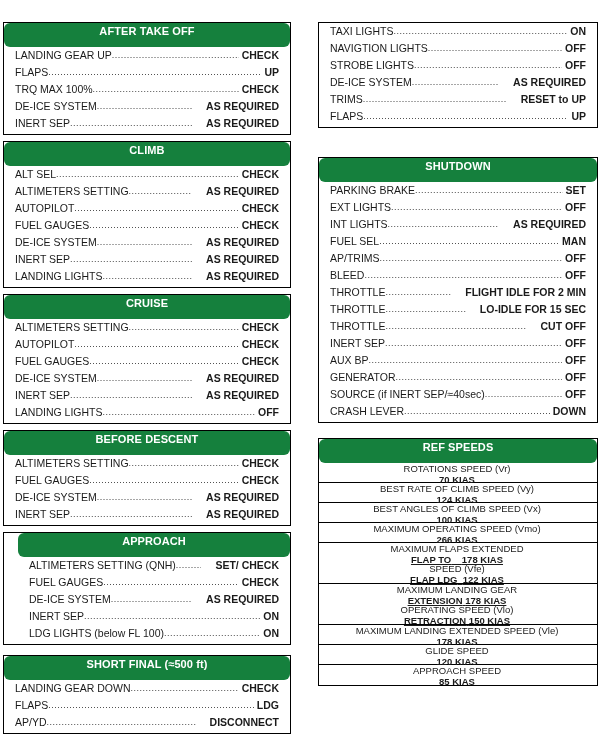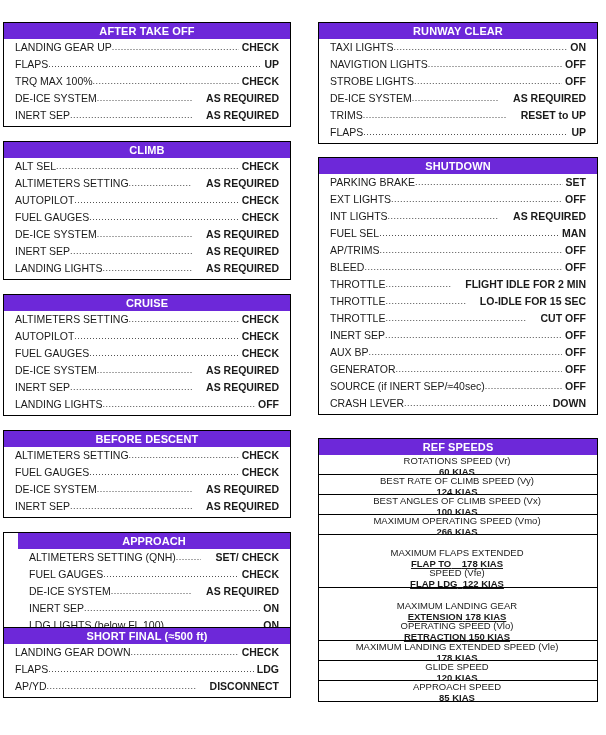--- a/index.html
+++ b/index.html
@@ -1,35 +1,35 @@
 <!DOCTYPE html>
 <html><head>
 <meta charset="utf-8">
 <style>
   html, body { margin: 0; padding: 0; background: #ffffff; }
   body { width: 606px; height: 735px; position: relative; overflow: hidden;
          font-family: "Liberation Sans", sans-serif; color: #1a1a1a; }
   .box { position: absolute; border: 1px solid #000; background: #fff; box-sizing: border-box; }
-  .hdr { background: #6d28d9; color: #fff; font-weight: bold; text-align: center;
-         font-size: 11px; height: 16px; line-height: 16px; letter-spacing: 0.1px; }
+  .hdr { background: #15803d; color: #fff; font-weight: bold; text-align: center;
+         font-size: 11px; height: 24px; line-height: 16px; letter-spacing: 0.1px; border-radius: 6px; }
   .row { display: flex; align-items: flex-end; height: 17px; line-height: 17px;
          font-size: 10.5px; padding: 0 11px 0 11px; white-space: nowrap; overflow: hidden; }
   .lbl { flex: 0 0 auto; }
   .dots { flex: 1 1 auto; overflow: hidden; letter-spacing: 0.5px; color: #333; font-size: 9px; }
   .dots::before { content: "..................................................................................................................................."; }
   .val { flex: 0 0 auto; font-weight: bold; text-align: right; padding-left: 3px; }
   .val.wide { padding-left: 14px; }
 
   
   .ref .srow { display: flex; justify-content: space-between; align-items: center;
                height: 20px; font-size: 9.5px; padding: 0 13px 0 11px;
                border-bottom: 1px solid #000; box-sizing: border-box; flex-direction: column; }
   .ref .srow:last-child { border-bottom: none; }
   .ref .srow .v { font-weight: bold; }
-  .ref .dbl { border-bottom: 1px solid #000; margin-top: 12px; }
+  .ref .dbl { border-bottom: 1px solid #000; }
   .ref .dbl .srow { border-bottom: none; }
   .ref .dbl .srow .v { text-decoration: underline; }
 </style>
 </head>
 <body>
 
 <div class="box" style="left:3px; top:22px; width:288px;">
     <div class="hdr">AFTER TAKE OFF</div>
     <div class="row">
       <span class="lbl">LANDING GEAR UP</span>
@@ -177,42 +177,41 @@
       <span class="dots"></span>
       <span class="val">ON</span>
     </div>
     <div class="row">
       <span class="lbl">LDG LIGHTS (below FL 100)</span>
       <span class="dots"></span>
       <span class="val">ON</span>
     </div>
     <div style="height: 2px;"></div>
   </div>
-<div class="box" style="left:3px; top:627px; width:288px;">
+<div class="box" style="left:3px; top:655px; width:288px;">
     <div class="hdr">SHORT FINAL (≈500 ft)</div>
     <div class="row">
       <span class="lbl">LANDING GEAR DOWN</span>
       <span class="dots"></span>
       <span class="val">CHECK</span>
     </div>
     <div class="row">
       <span class="lbl">FLAPS</span>
       <span class="dots"></span>
       <span class="val">LDG</span>
     </div>
     <div class="row">
       <span class="lbl">AP/YD</span>
       <span class="dots"></span>
       <span class="val wide">DISCONNECT</span>
     </div>
     <div style="height: 2px;"></div>
   </div>
 
 <div class="box" style="left:318px; top:22px; width:280px;">
-    <div class="hdr">RUNWAY CLEAR</div>
     <div class="row">
       <span class="lbl">TAXI LIGHTS</span>
       <span class="dots"></span>
       <span class="val">ON</span>
     </div>
     <div class="row">
       <span class="lbl">NAVIGTION LIGHTS</span>
       <span class="dots"></span>
       <span class="val">OFF</span>
     </div>
@@ -311,21 +310,21 @@
       <span class="val">DOWN</span>
     </div>
     <div style="height: 2px;"></div>
   </div>
 
 <div class="box ref" style="left:318px; top:438px; width:280px;">
   <div class="hdr">REF SPEEDS</div>
   <div id="ref-rows-a">
       <div class="srow" style="border-bottom: 1px solid rgb(0, 0, 0);">
         <span>ROTATIONS SPEED (Vr)</span>
-        <span class="v">60 KIAS</span>
+        <span class="v">70 KIAS</span>
       </div>
       <div class="srow" style="border-bottom: 1px solid rgb(0, 0, 0);">
         <span>BEST RATE OF CLIMB SPEED (Vy)</span>
         <span class="v">124 KIAS</span>
       </div>
       <div class="srow" style="border-bottom: 1px solid rgb(0, 0, 0);">
         <span>BEST ANGLES OF CLIMB SPEED (Vx)</span>
         <span class="v">100 KIAS</span>
       </div>
       <div class="srow" style="border-bottom: 1px solid rgb(0, 0, 0);">

